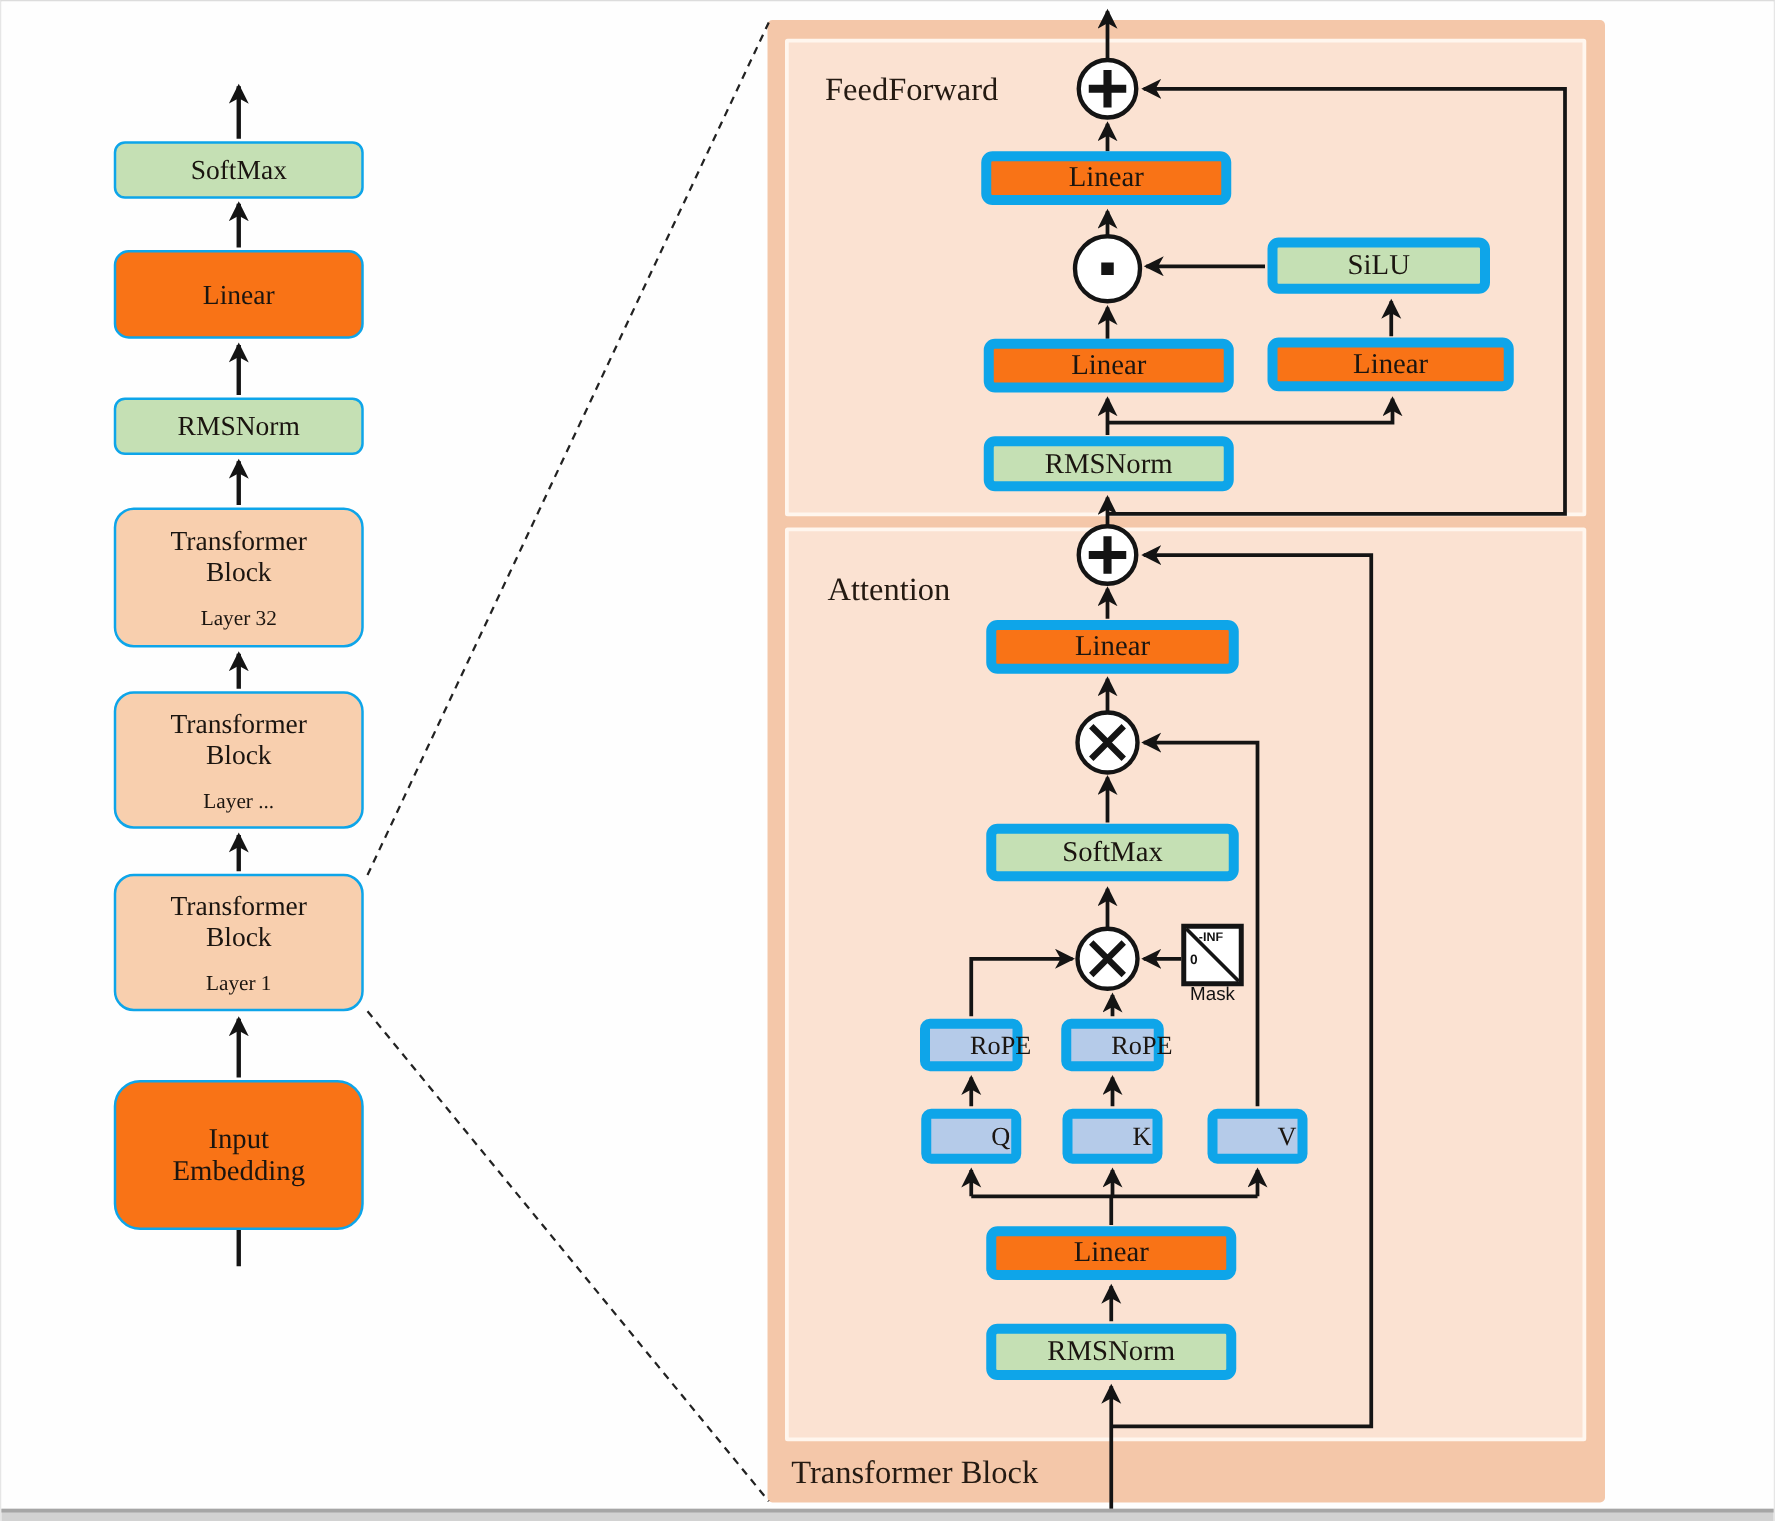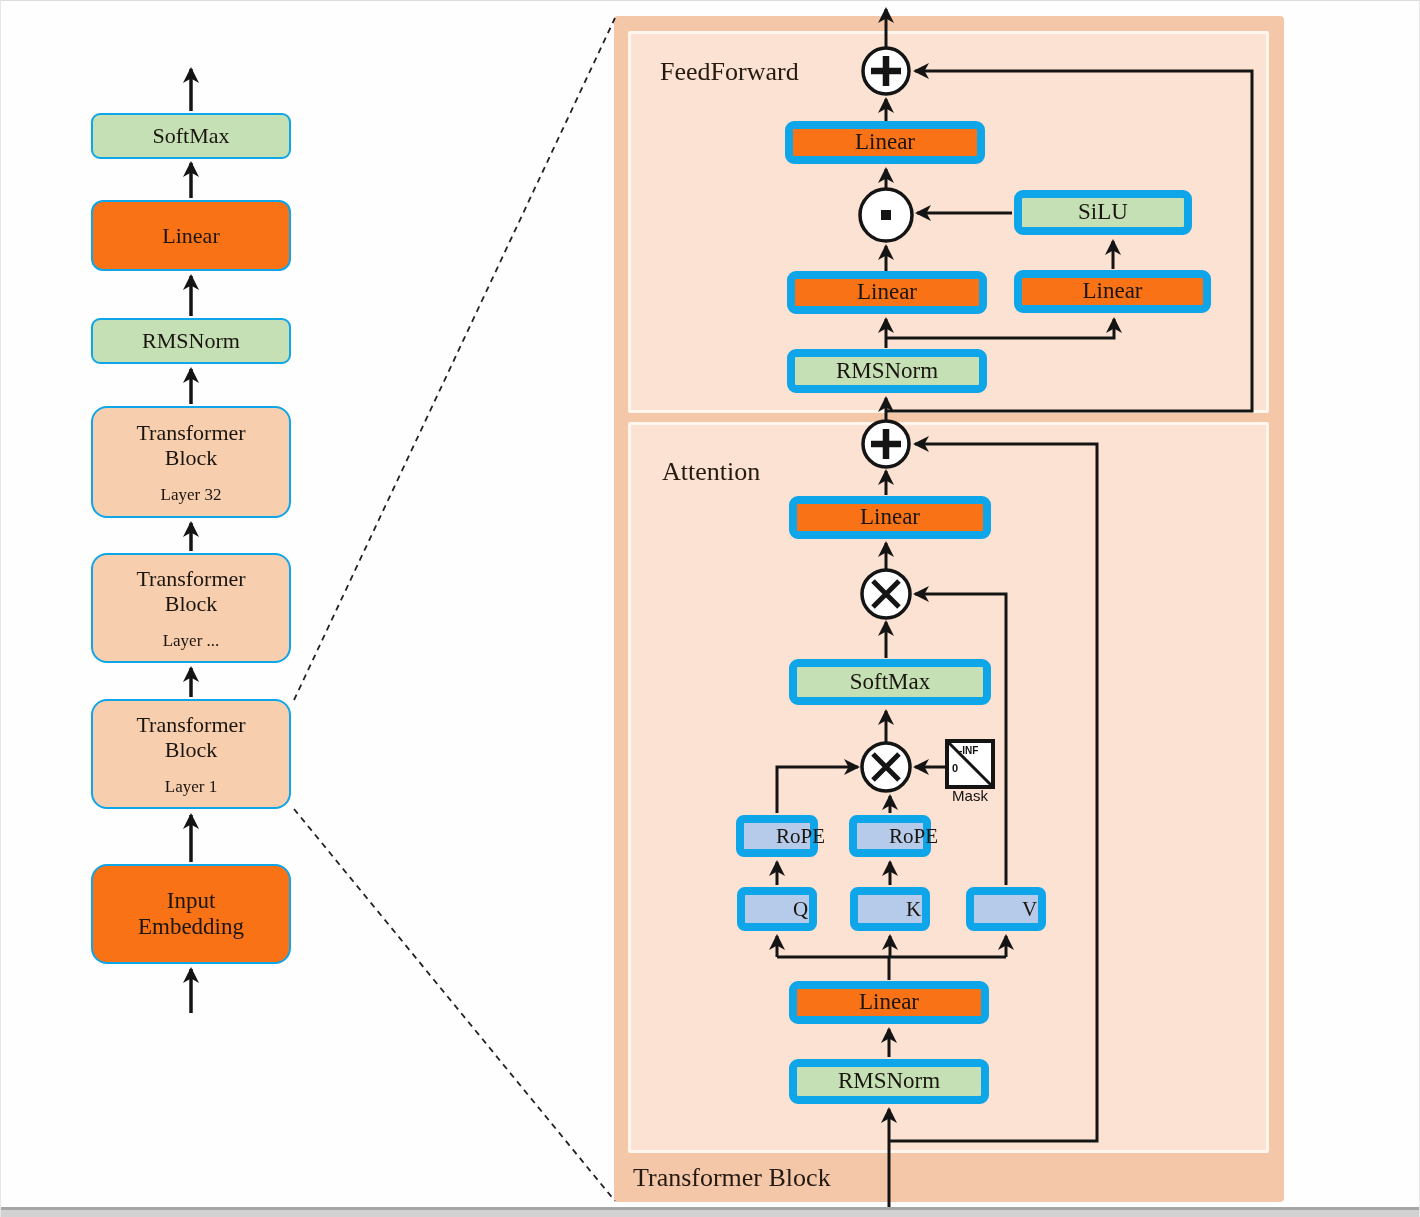--- a/index.html
+++ b/index.html
@@ -141,21 +141,21 @@
   <div class="box leftbox orange r16" style="left:90px;top:552px;width:200px;height:110px;">
     <span>Transformer</span>
     <span>Block</span>
     <span class="sub">Layer ...</span>
   </div>
   <div class="box leftbox orange r16" style="left:90px;top:698px;width:200px;height:110px;">
     <span>Transformer</span>
     <span>Block</span>
     <span class="sub">Layer 1</span>
   </div>
-  <div class="box leftbox blue r16" style="left:90px;top:863px;width:200px;height:100px;font-size:23px;">
+  <div class="box leftbox blue r16" style="left:90px;top:863px;width:200px;height:120px;font-size:23px;border-radius:21px;">
     <span>Input</span>
     <span>Embedding</span>
   </div>
 
   <div class="seclabel" style="left:659px;top:56px;">FeedForward</div>
   <div class="seclabel" style="left:661px;top:456px;">Attention</div>
   <div class="seclabel" style="left:632px;top:1162px;">Transformer Block</div>
 
   <div class="box rightbox blue r9" style="left:784px;top:120px;width:200px;height:43px;">
     <span>Linear</span>

